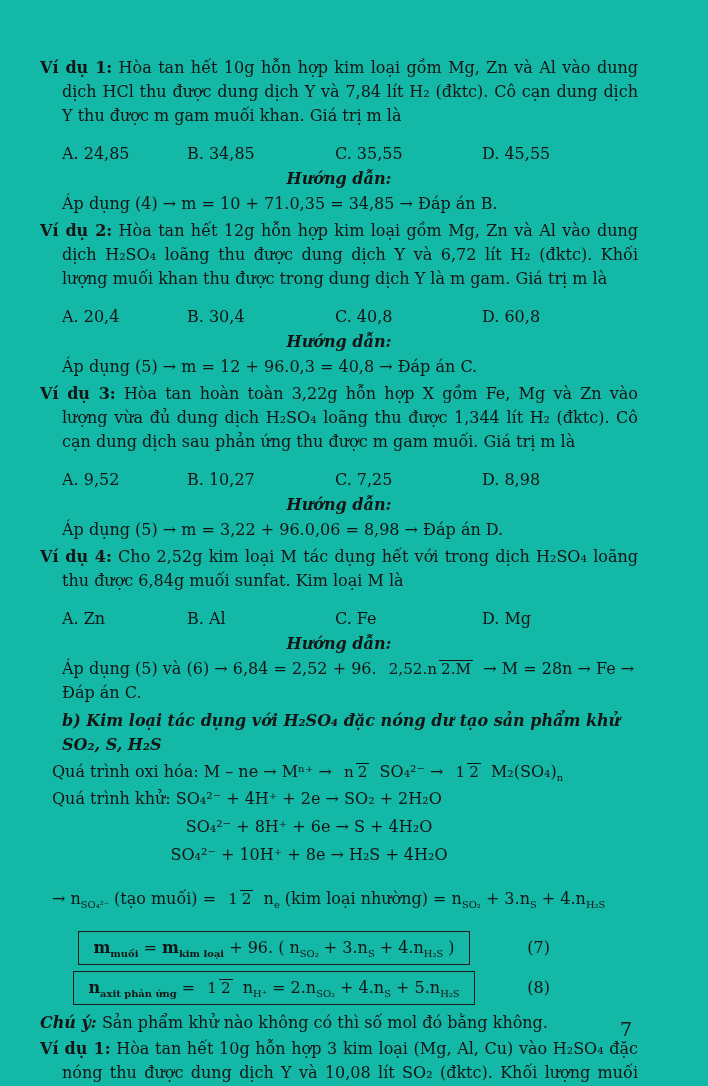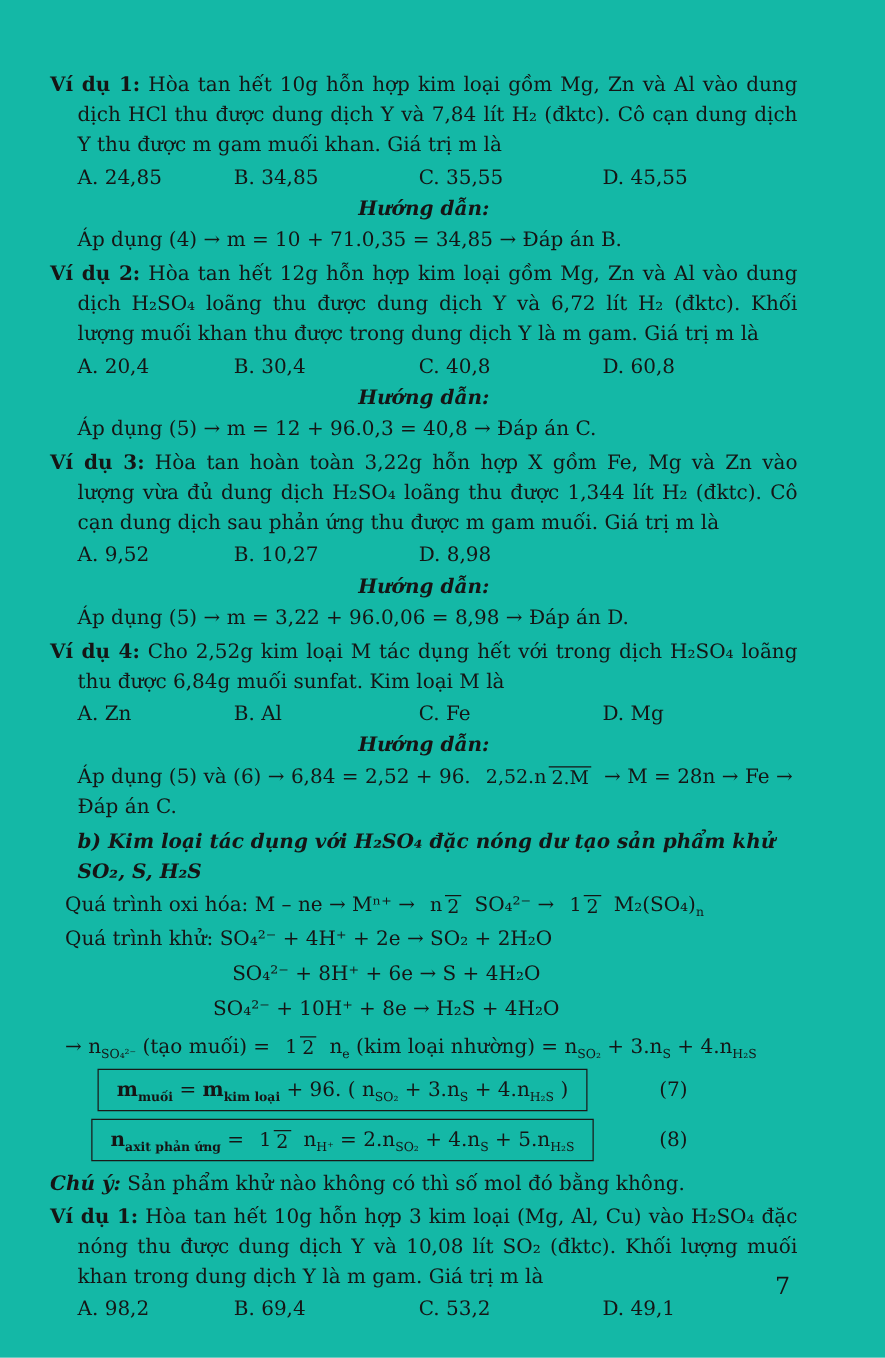--- a/index.html
+++ b/index.html
@@ -23,21 +23,21 @@
     text-align:justify;
     text-indent:-22px;
     padding-left:22px;
     margin:2px 0 0 0;
   }
   .ex-label{font-weight:bold;}
   .options{
     display:grid;
     grid-template-columns:125px 148px 147px 1fr;
     padding-left:22px;
-    margin-top:2px;
+    margin-top:14px;
   }
   .guide{
     text-align:center;
     font-weight:bold;
     font-style:italic;
     margin:1px 0;
   }
   .solution{
     padding-left:22px;
     margin:1px 0 3px 0;
@@ -54,21 +54,21 @@
   .frac .den{border-top:1.4px solid #151515;padding:0 2px;}
   .frac .num{padding:0 2px;}
   sub{font-size:0.62em;line-height:0;}
   .section-heading{
     font-weight:bold;font-style:italic;
     padding-left:22px;
     margin:4px 0 2px 0;
   }
   .process-line{padding-left:12px;margin:3px 0;}
   .eq-centered{text-align:center;margin:4px 0;padding-right:60px;}
-  .conclusion-line{padding-left:12px;margin:6px 0;}
+  .conclusion-line{padding-left:12px;margin:20px 0;}
   .formula-row{
     position:relative;
     text-align:center;
     margin:6px 0;
     padding-right:130px;
   }
   .formula-box{
     display:inline-block;
     border:1.6px solid #1a1a1a;
     padding:4px 14px;
@@ -150,20 +150,21 @@
   <div class="guide">Hướng dẫn:</div>
   <div class="solution">Áp dụng (5) →  m = 12 + 96.0,3 = 40,8 →  Đáp án C.</div>
 
   <p class="example-para">
     <span class="ex-label">Ví dụ 3:</span>
     <span>Hòa tan hoàn toàn 3,22g hỗn hợp X gồm Fe, Mg và Zn vào lượng vừa đủ dung dịch H₂SO₄ loãng thu được 1,344 lít H₂ (đktc). Cô cạn dung dịch sau phản ứng thu được m gam muối. Giá trị m là</span>
   </p>
   <div class="options">
     <span>A. 9,52</span>
     <span>B. 10,27</span>
+    <span>C. 7,25</span>
     <span>D. 8,98</span>
   </div>
   <div class="guide">Hướng dẫn:</div>
   <div class="solution">Áp dụng (5) →  m = 3,22 + 96.0,06 = 8,98 →  Đáp án D.</div>
 
   <p class="example-para">
     <span class="ex-label">Ví dụ 4:</span>
     <span>Cho 2,52g kim loại M tác dụng hết với trong dịch H₂SO₄ loãng thu được 6,84g muối sunfat. Kim loại M là</span>
   </p>
   <div class="options">

